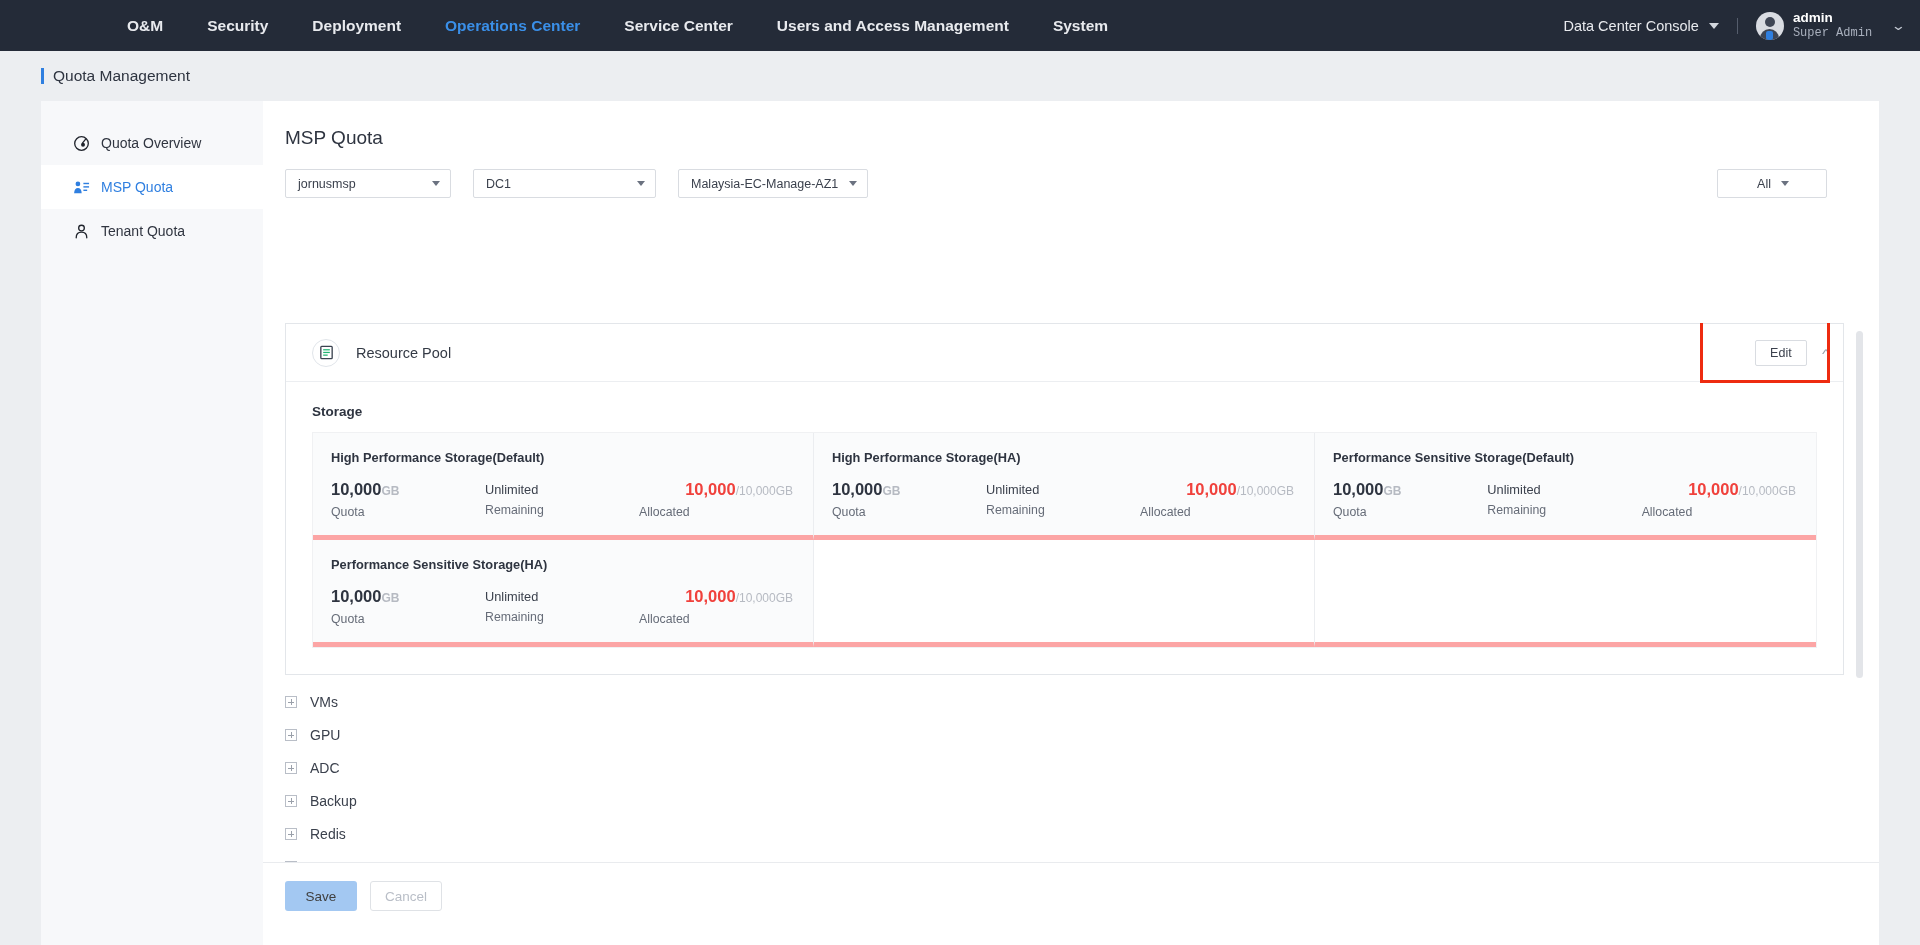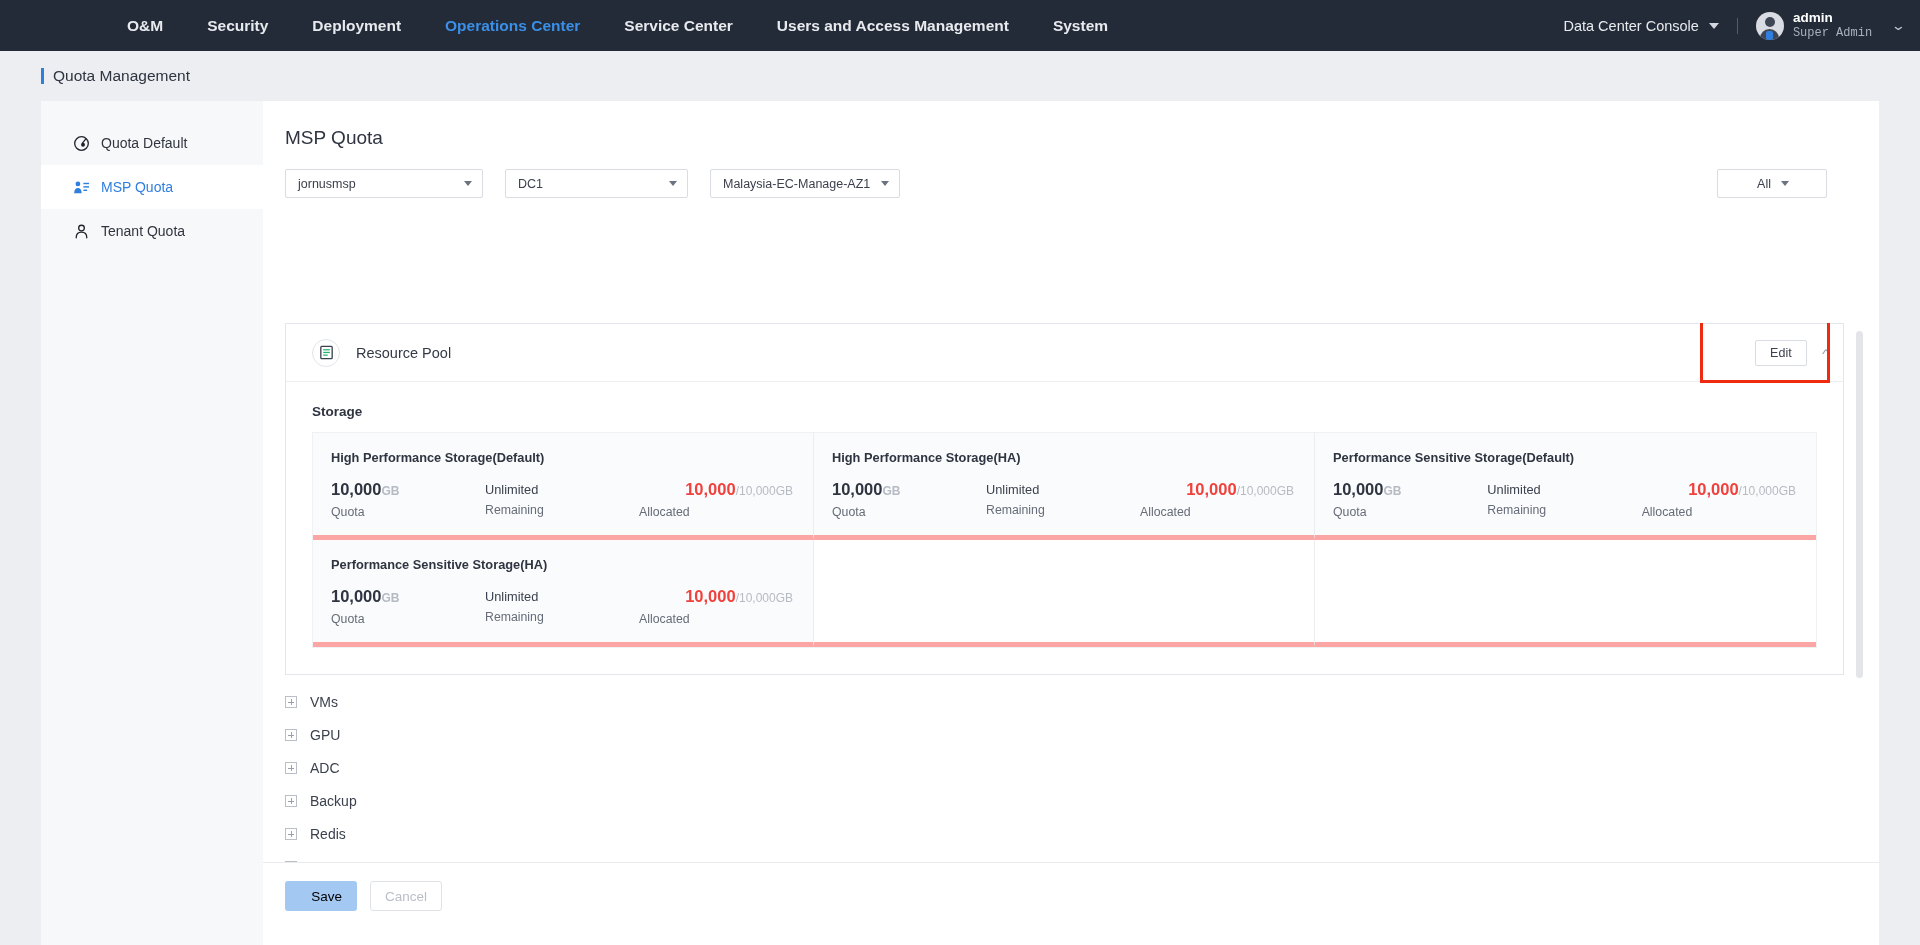--- a/index.html
+++ b/index.html
@@ -174,21 +174,21 @@
     font-size: 12.5px;
     color: #3b414d;
     cursor: pointer;
     white-space: nowrap;
   }
   .select .ar {
     width:0;height:0;border-left:4px solid transparent;
     border-right:4px solid transparent;border-top:5px solid #6b7280;
     margin-left:10px;
   }
-  .sel-w1 { width: 198px; }
+  .sel-w1 { width: 166px; }
   .sel-w2 { width: 183px; }
   .sel-w3 { width: 190px; }
   .sel-all { width: 110px; position: absolute; right: 52px; justify-content: center; }
 
   
   .scroll-area {
     position: absolute;
     left: 0; right: 0;
     top: 222px;
     bottom: 88px;
@@ -313,21 +313,21 @@
     display: flex; gap: 13px;
     background: #fff;
   }
   .btn {
     height: 30px; min-width: 72px;
     border-radius: 3px; font-size: 13.5px;
     font-family: inherit; cursor: pointer;
     border: 1px solid transparent;
     padding: 0 14px;
   }
-  .btn-save { background: #a3c8f2; color: #000000; text-align: right; }
+  .btn-save { background: #a3c8f2; color: #404040; }
   .btn-cancel { background: #fff; border-color: #dfe2e6; color: #b9bec7; }
 </style>
 </head>
 <body>
 
 <div class="topnav">
 
   <nav class="navlinks">
     <span class="navlink">O&amp;M</span>
     <span class="navlink">Security</span>
@@ -366,21 +366,21 @@
 
   <aside class="sidebar">
     <div class="side-item">
       <span class="side-icon">
         <svg viewBox="0 0 18 18" width="17" height="17">
           <circle cx="9" cy="9" r="7.2" fill="none" stroke="#20242c" stroke-width="1.4"></circle>
           <circle cx="10.6" cy="10.4" r="2.1" fill="#20242c"></circle>
           <path d="M10 8.6 L13.2 4.6" stroke="#20242c" stroke-width="1.4" fill="none" stroke-linecap="round"></path>
         </svg>
       </span>
-      <span>Quota Default</span>
+      <span>Quota Overview</span>
     </div>
     <div class="side-item active">
       <span class="side-icon">
         <svg viewBox="0 0 18 18" width="17" height="17">
           <circle cx="5.2" cy="5.2" r="2.5" fill="#2f7fe0"></circle>
           <path d="M1.2 15 C1.2 11.2 3 9.4 5.2 9.4 C7.4 9.4 9.2 11.2 9.2 15 Z" fill="#2f7fe0"></path>
           <rect x="11" y="4" width="6" height="1.5" fill="#2f7fe0"></rect>
           <rect x="11" y="7.6" width="6" height="1.5" fill="#2f7fe0"></rect>
           <rect x="11" y="11.2" width="4" height="1.5" fill="#2f7fe0"></rect>
         </svg>

